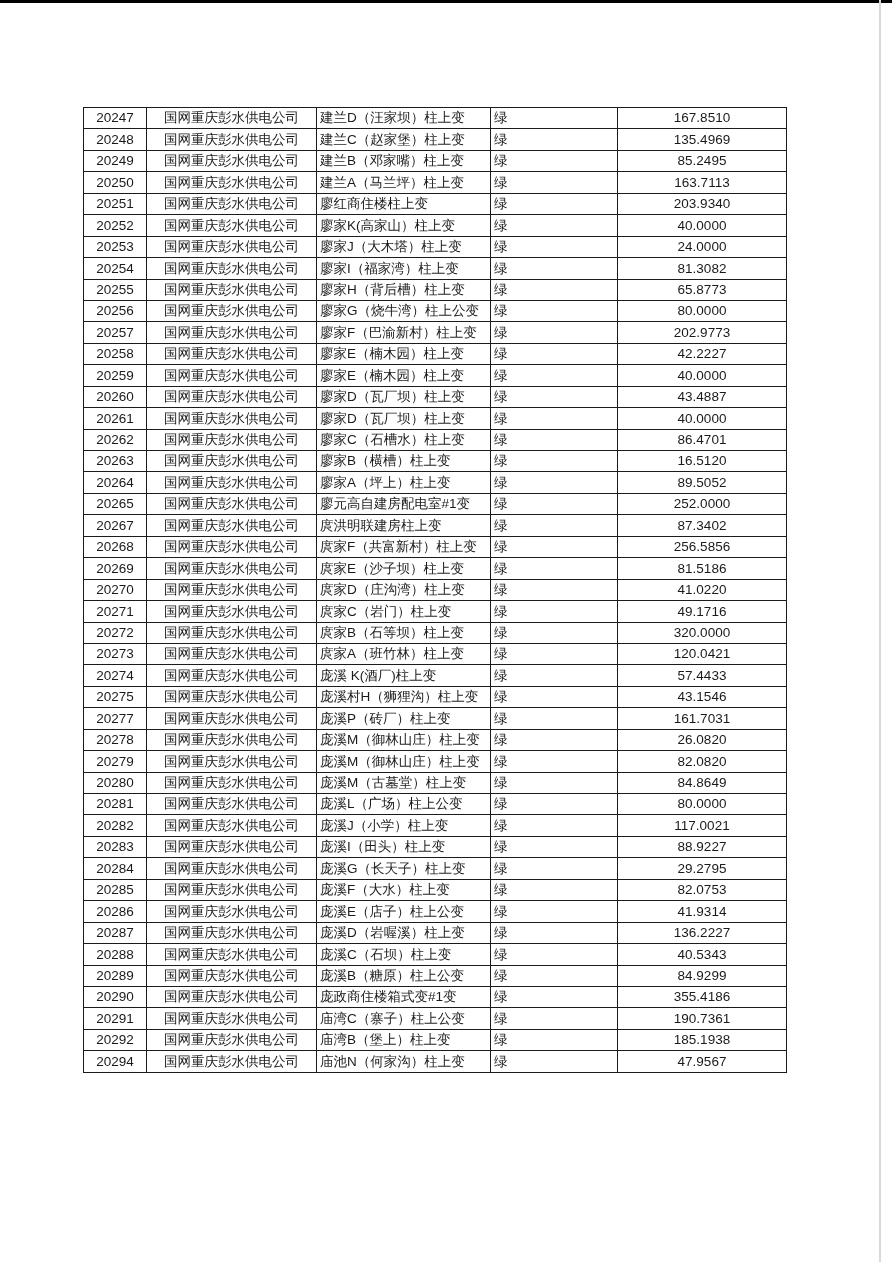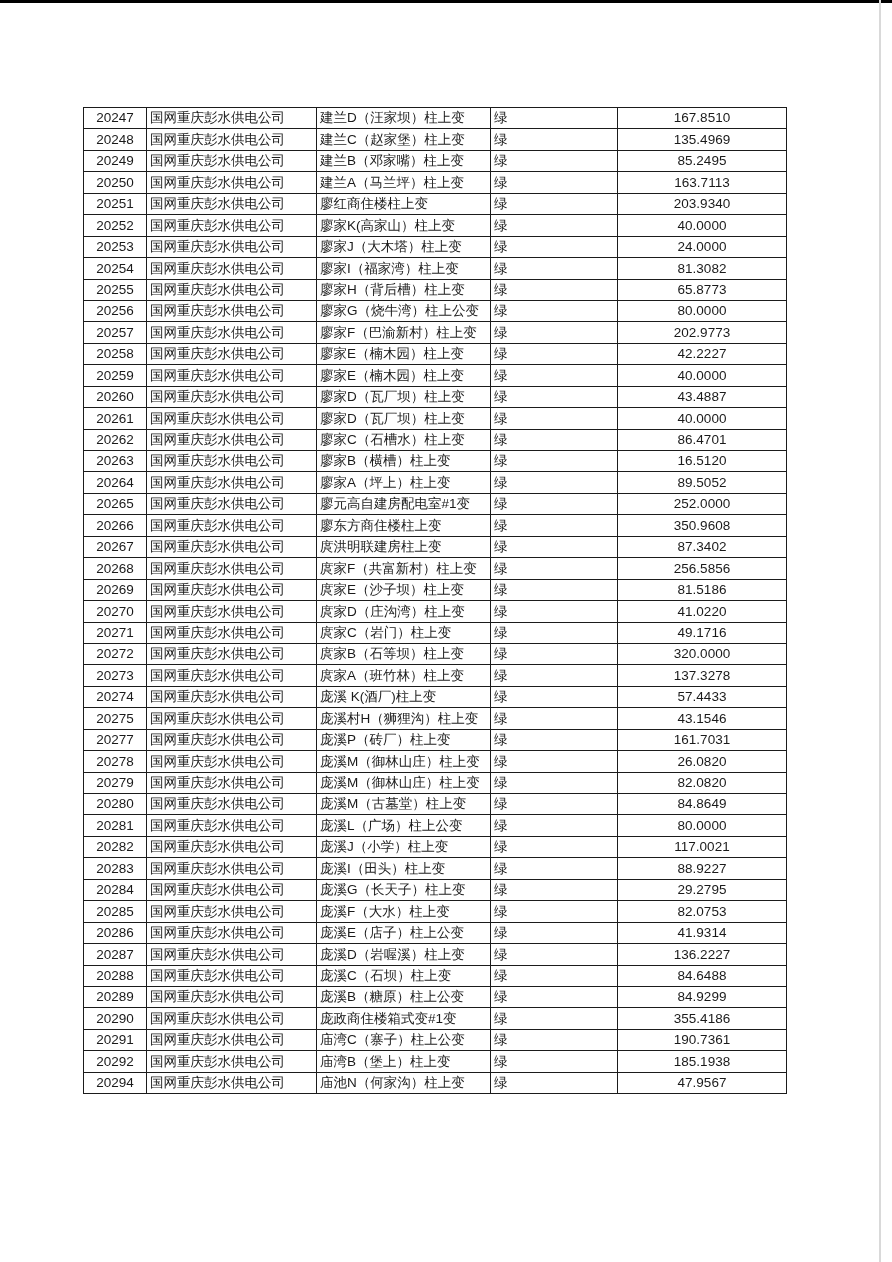--- a/index.html
+++ b/index.html
@@ -40,21 +40,21 @@
     font-size: 13.5px;
     color: #1a1a1a;
     padding: 0 3px;
     height: 20px;
     line-height: 1;
     white-space: nowrap;
     overflow: hidden;
   }
   table.data-table tr { height: 21.45px; }
   .c-id     { text-align: center; }
-  .c-company{ text-align: left; }
+  .c-company{ text-align: center; }
   .c-name   { text-align: left; margin-left: 16px; }
   .c-status { text-align: left; }
   .c-value  { text-align: center; }
 </style>
 </head>
 <body>
 
 <div class="top-line"></div>
 <div class="right-edge-line"></div>
 
@@ -194,27 +194,20 @@
         <td class="c-value">89.5052</td>
       </tr>
       <tr>
         <td class="c-id">20265</td>
         <td class="c-company">国网重庆彭水供电公司</td>
         <td class="c-name">廖元高自建房配电室#1变</td>
         <td class="c-status">绿</td>
         <td class="c-value">252.0000</td>
       </tr>
       <tr>
-        <td class="c-id">20266</td>
-        <td class="c-company">国网重庆彭水供电公司</td>
-        <td class="c-name">廖东方商住楼柱上变</td>
-        <td class="c-status">绿</td>
-        <td class="c-value">350.9608</td>
-      </tr>
-      <tr>
         <td class="c-id">20267</td>
         <td class="c-company">国网重庆彭水供电公司</td>
         <td class="c-name">庹洪明联建房柱上变</td>
         <td class="c-status">绿</td>
         <td class="c-value">87.3402</td>
       </tr>
       <tr>
         <td class="c-id">20268</td>
         <td class="c-company">国网重庆彭水供电公司</td>
         <td class="c-name">庹家F（共富新村）柱上变</td>
@@ -247,21 +240,21 @@
         <td class="c-company">国网重庆彭水供电公司</td>
         <td class="c-name">庹家B（石等坝）柱上变</td>
         <td class="c-status">绿</td>
         <td class="c-value">320.0000</td>
       </tr>
       <tr>
         <td class="c-id">20273</td>
         <td class="c-company">国网重庆彭水供电公司</td>
         <td class="c-name">庹家A（班竹林）柱上变</td>
         <td class="c-status">绿</td>
-        <td class="c-value">137.3278</td>
+        <td class="c-value">120.0421</td>
       </tr>
       <tr>
         <td class="c-id">20274</td>
         <td class="c-company">国网重庆彭水供电公司</td>
         <td class="c-name">庞溪 K(酒厂)柱上变</td>
         <td class="c-status">绿</td>
         <td class="c-value">57.4433</td>
       </tr>
       <tr>
         <td class="c-id">20275</td>
@@ -345,21 +338,21 @@
         <td class="c-company">国网重庆彭水供电公司</td>
         <td class="c-name">庞溪D（岩喔溪）柱上变</td>
         <td class="c-status">绿</td>
         <td class="c-value">136.2227</td>
       </tr>
       <tr>
         <td class="c-id">20288</td>
         <td class="c-company">国网重庆彭水供电公司</td>
         <td class="c-name">庞溪C（石坝）柱上变</td>
         <td class="c-status">绿</td>
-        <td class="c-value">84.6488</td>
+        <td class="c-value">40.5343</td>
       </tr>
       <tr>
         <td class="c-id">20289</td>
         <td class="c-company">国网重庆彭水供电公司</td>
         <td class="c-name">庞溪B（糖原）柱上公变</td>
         <td class="c-status">绿</td>
         <td class="c-value">84.9299</td>
       </tr>
       <tr>
         <td class="c-id">20290</td>

